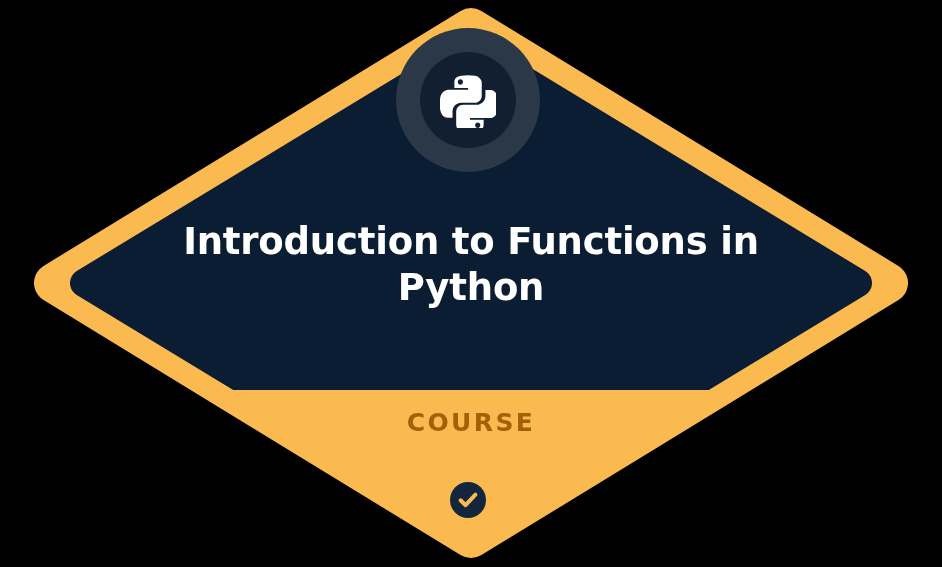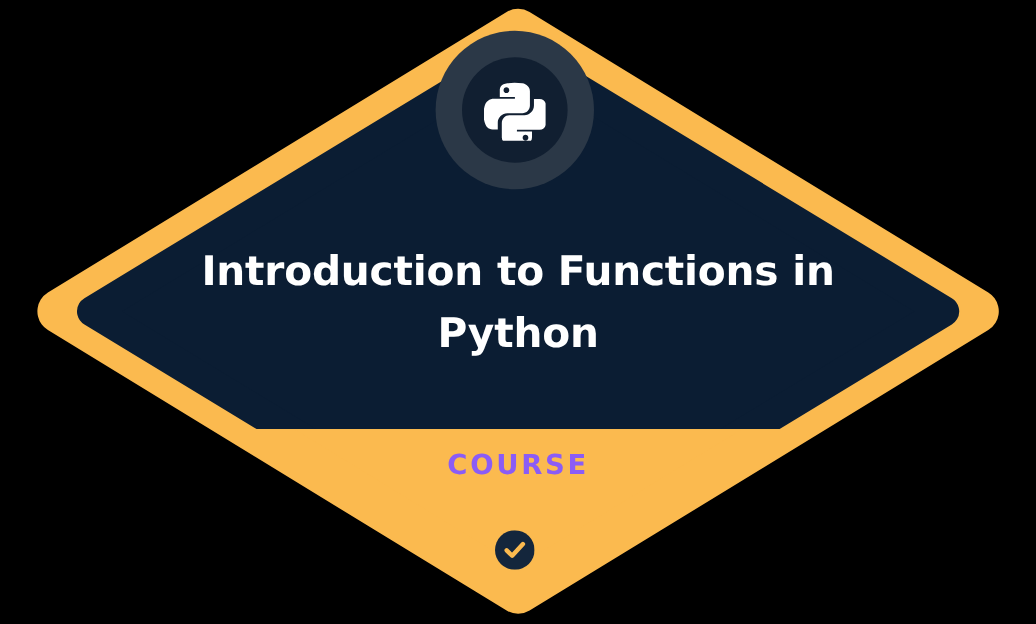--- a/index.html
+++ b/index.html
@@ -63,37 +63,37 @@
 
   
   #course-title {
     position: absolute;
     left: 171px;
     top: 219px;
     width: 600px;
     text-align: center;
     color: #ffffff;
     font-size: 37px;
-    line-height: 56px;
+    line-height: 46px;
     font-weight: 600;
     letter-spacing: -0.2px;
     font-family: "DejaVu Sans", "Liberation Sans", sans-serif;
     white-space: pre-line;
   }
 
   
   #completion-block {
     position: absolute;
     left: 171px;
     top: 405px;
     width: 600px;
     text-align: center;
   }
   .completion-line {
-    color: #8b5cf6;
+    color: #a16207;
     font-size: 25px;
     line-height: 36px;
     font-weight: 700;
     letter-spacing: 2.4px;
     font-family: "DejaVu Sans", "Liberation Sans", sans-serif;
   }
 
   #completion-check-badge {
     position: absolute;
     left: 468px;

